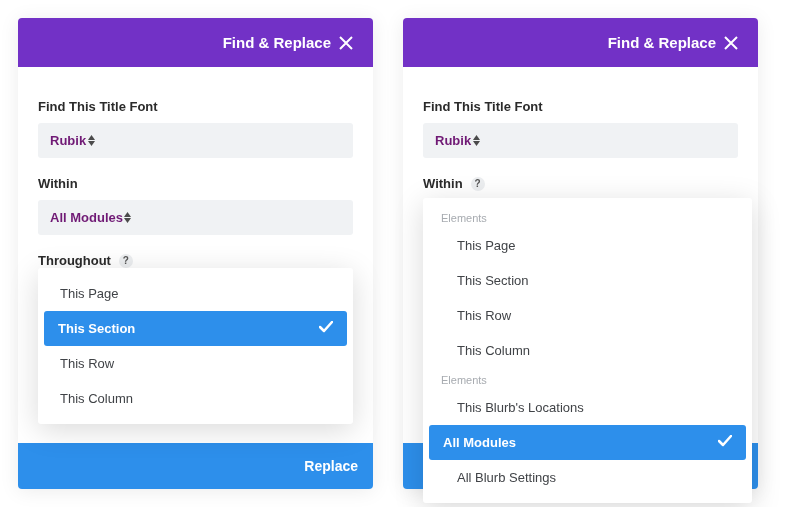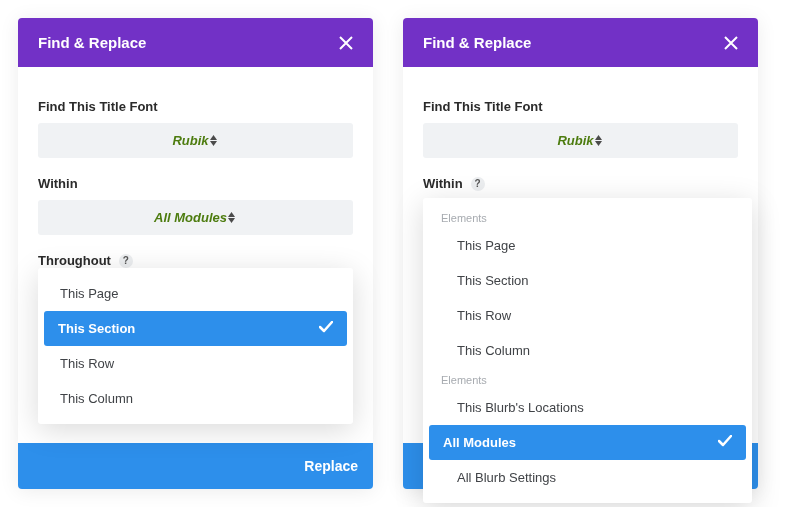--- a/index.html
+++ b/index.html
@@ -21,22 +21,23 @@
       flex-direction: column;
       position: relative;
       overflow: visible;
     }
     .panel-header {
       background: #7231c6;
       color: #fff;
       padding: 16px 20px;
       display: flex;
       align-items: center;
-      justify-content: space-between;
+      justify-content: flex-end;
       border-radius: 4px 4px 0 0;
+      gap: 8px;
     }
     .panel-title {
       font-size: 15px;
       font-weight: 600;
     }
     .close-icon {
       width: 14px;
       height: 14px;
       cursor: pointer;
       display: flex;
@@ -68,26 +69,25 @@
       align-items: center;
       justify-content: center;
       cursor: pointer;
     }
     .select-control {
       background: #f0f2f4;
       border-radius: 3px;
       padding: 10px 12px;
       display: flex;
       align-items: center;
-      justify-content: center;
+      justify-content: flex-start;
       cursor: pointer;
       font-size: 13px;
       font-weight: 600;
-      color: #4d7c0f;
-      font-style: italic;
+      color: #701a75;
     }
     .updown-icon {
       width: 10px;
       display: flex;
       flex-direction: column;
       align-items: center;
       gap: 1px;
     }
     .updown-icon svg { width: 7px; height: 5px; }
     .dropdown {

